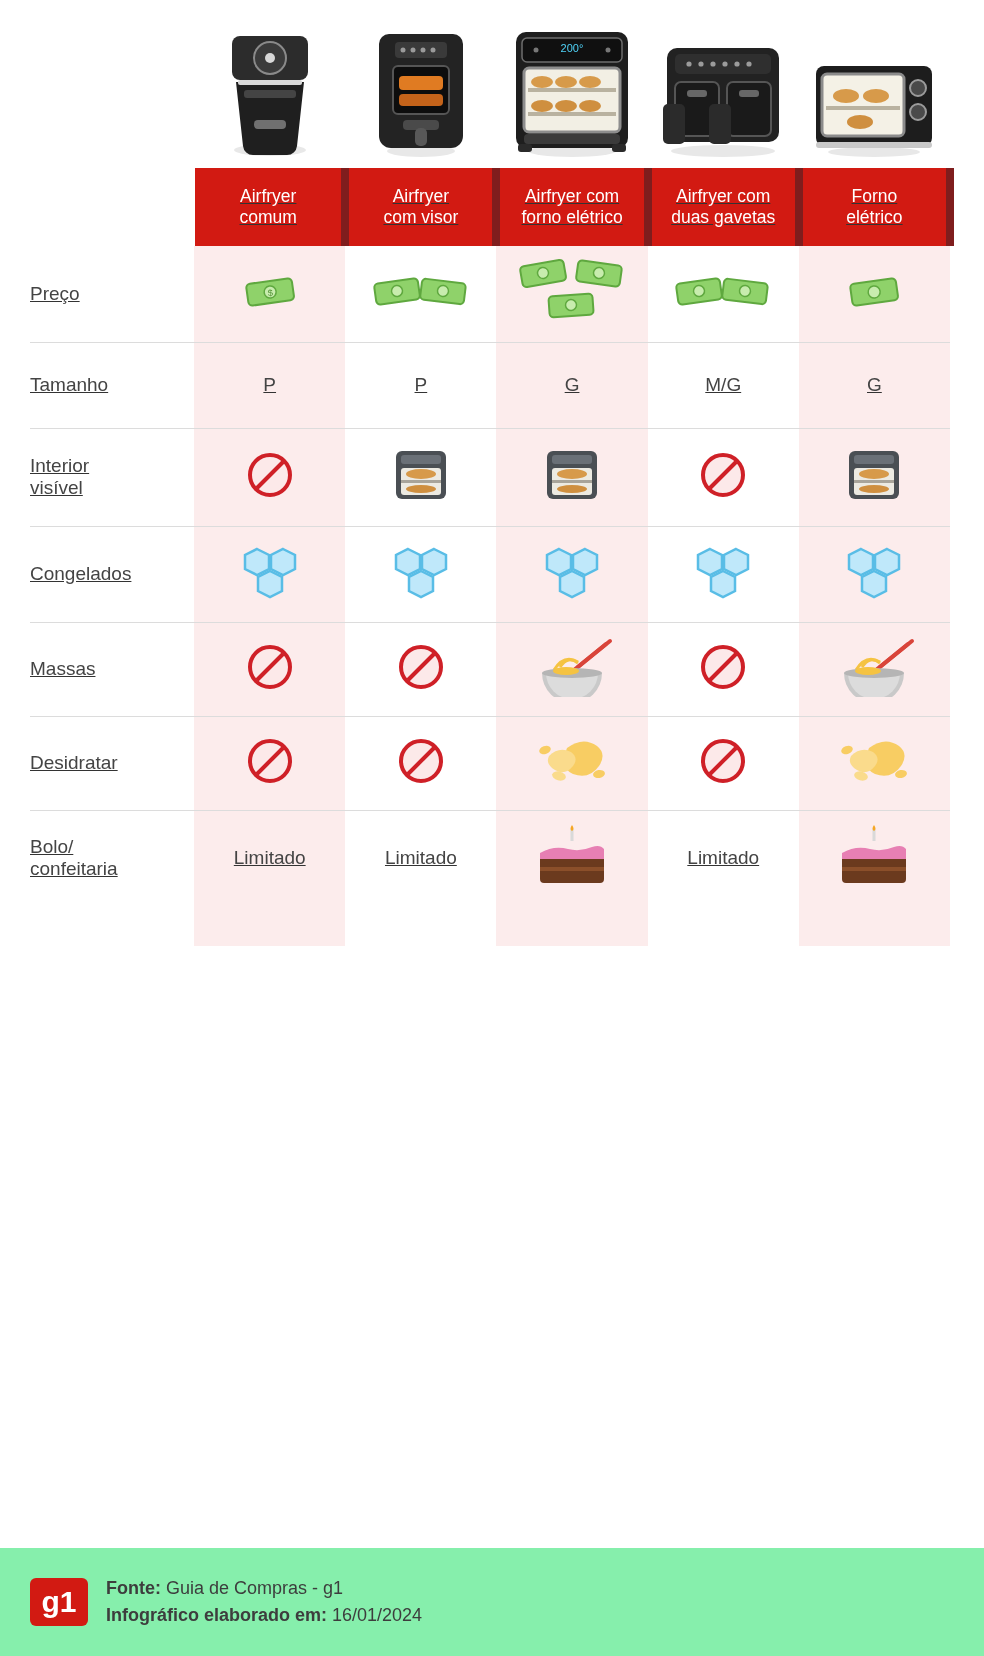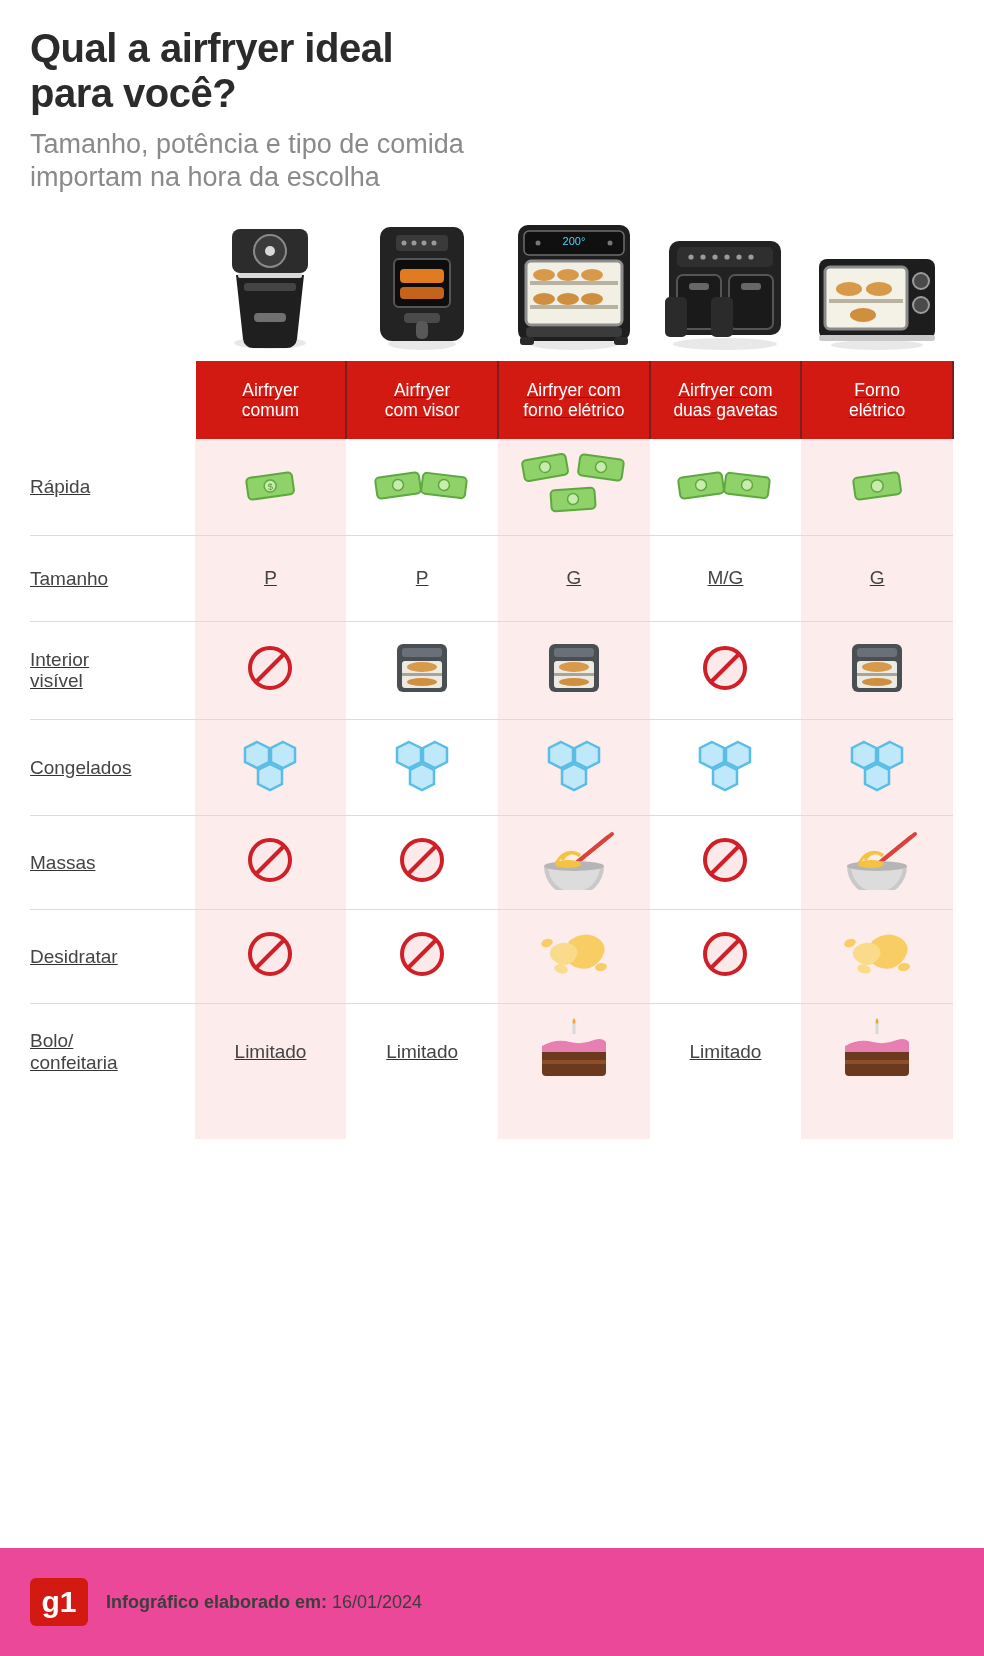--- a/index.html
+++ b/index.html
@@ -45,21 +45,21 @@
   th.col-head {
     background: #d21a12;
     color: #ffffff;
     font-size: 17.5px;
     font-weight: normal;
     line-height: 1.18;
     height: 78px;
     vertical-align: middle;
     text-align: center;
     border-left: 2px solid #ffffff;
-    border-right: 2px solid #7f1d1d;
+    border-right: 8px solid #7f1d1d;
     white-space: pre-line;
   }
   th.corner { background: transparent; border: none; }
 
   td.row-label {
     font-size: 19px;
     color: #444;
     text-align: left;
     padding: 0 8px 0 0;
     line-height: 1.15;
@@ -83,21 +83,21 @@
   tr.r-massas td { height: 94px; }
   tr.r-desidratar td { height: 94px; }
   tr.r-bolo td { height: 96px; border-bottom: none; }
   tr.r-bolo td.row-label { border-bottom: none; }
 
   .bottom-pad { height: 40px; }
   .bottom-pad td { border: none; height: 40px; }
 
   
   .footer {
-    background: #ec4899;
+    background: #86efac;
     height: 108px;
     display: flex;
     align-items: center;
     padding: 0 30px;
     gap: 18px;
   }
   .g1-logo {
     width: 58px; height: 48px;
     background: #d21a12;
     border-radius: 6px;
@@ -108,26 +108,20 @@
     font-family: "Liberation Sans", sans-serif;
   }
   .footer-text { font-size: 18px; line-height: 1.5; color: #3d3d3d; }
   .footer-text b { font-weight: bold; }
 </style>
 </head>
 <body>
 
 <div class="page">
 
-  <div class="header">
-    <div class="title">Qual a airfryer ideal
-para você?</div>
-    <div class="subtitle">Tamanho, potência e tipo de comida
-importam na hora da escolha</div>
-  </div>
 
   <div class="table-wrap">
     <table class="matrix">
       <colgroup>
         <col class="label-col">
         <col class="data-col">
           <col class="data-col">
           <col class="data-col">
           <col class="data-col">
           <col class="data-col">
@@ -244,21 +238,21 @@
 com visor</th>
         <th class="col-head">Airfryer com
 forno elétrico</th>
         <th class="col-head">Airfryer com
 duas gavetas</th>
         <th class="col-head">Forno
 elétrico</th>
       </tr>
 
       <tr class="r-preco">
-        <td class="row-label">Rápida</td>
+        <td class="row-label">Preço</td>
         <td class="cell shade">
           <span>
             <svg width="62" height="44" viewBox="0 0 62 44">
               <g transform="rotate(-8 31 22)">
                 <rect x="8" y="12" width="46" height="22" rx="4" fill="#8fd26a" stroke="#5fa83f" stroke-width="2"></rect>
                 <circle cx="31" cy="23" r="6" fill="#c8ecae" stroke="#5fa83f" stroke-width="1.5"></circle>
                 <text x="31" y="27" font-size="9" fill="#4e8f32" text-anchor="middle" font-family="Liberation Sans, sans-serif">$</text>
               </g>
             </svg>
           </span>
@@ -593,19 +587,23 @@
         <td class="shade"></td>
       </tr>
     </tbody>
       </table>
   </div>
 
   <div class="footer">
     <div class="g1-logo">g1</div>
     <div class="footer-text">
       <div>
+        <b>Fonte:</b>
+        <span>Guia de Compras - g1</span>
+      </div>
+      <div>
         <b>Infográfico elaborado em:</b>
         <span>16/01/2024</span>
       </div>
     </div>
   </div>
 
 </div>
 
 </body></html>

